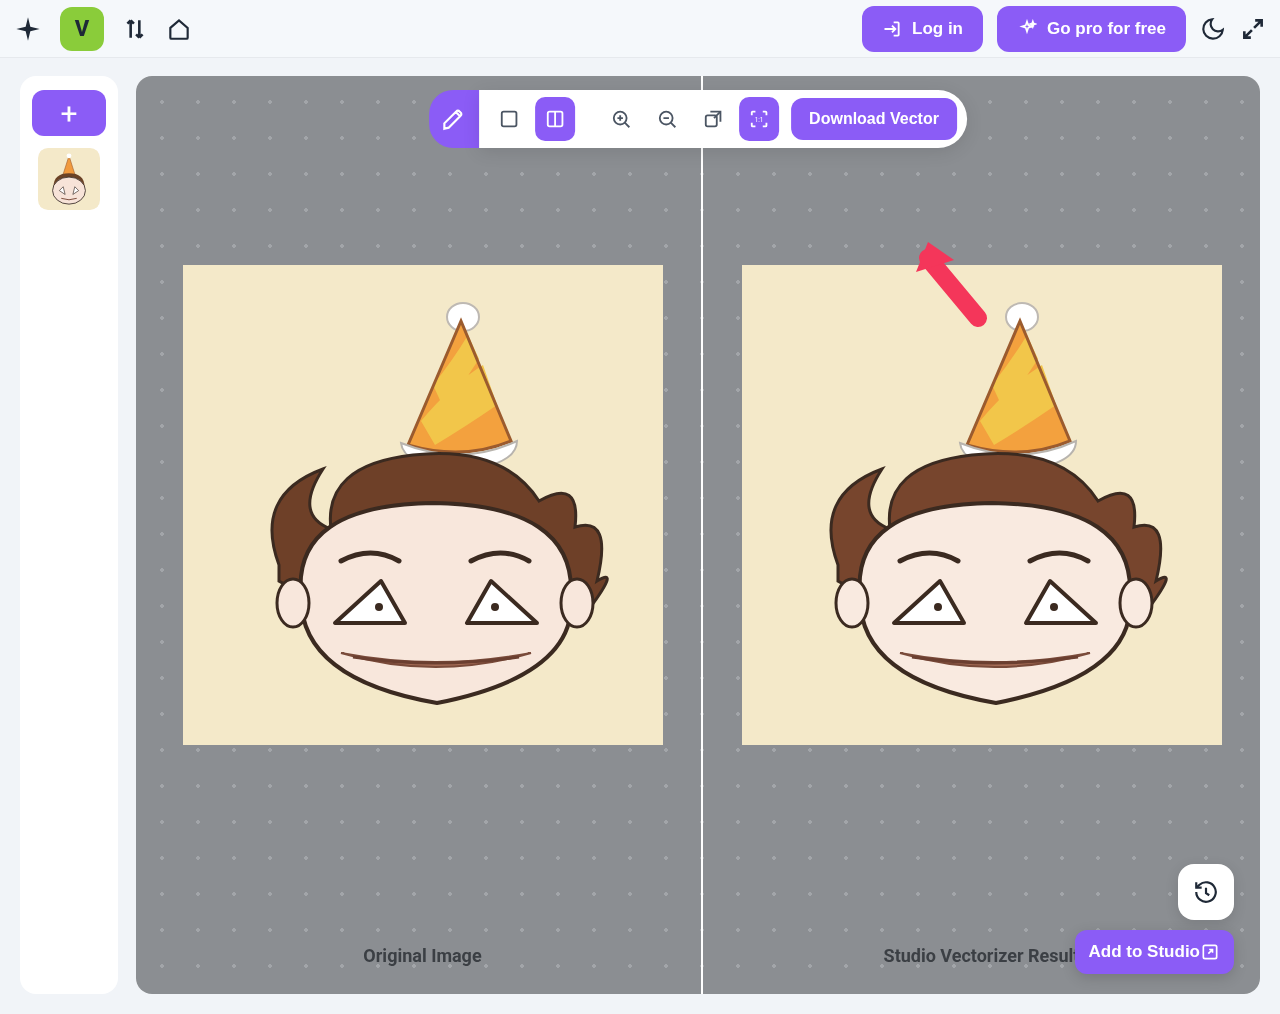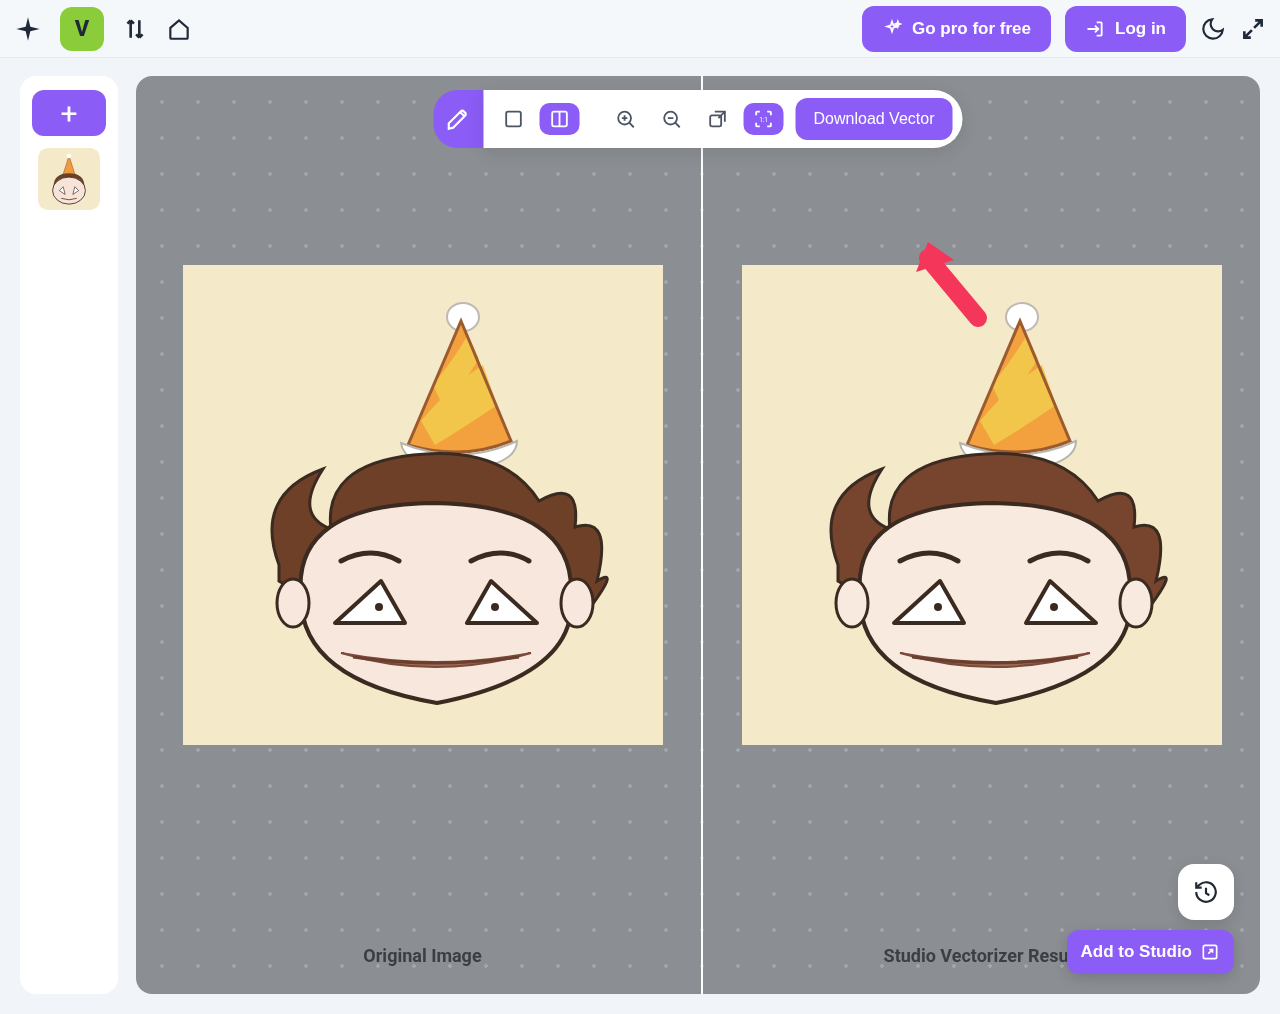--- a/index.html
+++ b/index.html
@@ -95,44 +95,44 @@
     width:50px;height:58px;border-radius:24px 0 0 24px;
     background:var(--purple);display:flex;align-items:center;justify-content:center;
   }
   .toolbar .pen-btn svg{width:26px;height:26px;color:#fff;}
   .toolbar .tray{
     background:#fff;border-radius:0 30px 30px 0;height:58px;
     display:flex;align-items:center;padding:0 10px 0 10px;gap:6px;
     box-shadow:0 4px 18px rgba(0,0,0,0.1);
   }
   .tool{
-    width:40px;height:32px;border-radius:10px;display:flex;align-items:center;justify-content:center;
+    width:40px;height:44px;border-radius:10px;display:flex;align-items:center;justify-content:center;
     cursor:pointer;
   }
   .tool svg{width:22px;height:22px;color:#4B5563;}
   .tool.active{background:var(--purple);}
   .tool.active svg{color:#fff;}
   .dl-btn{
     margin-left:6px;background:var(--purple);color:#fff;border:none;border-radius:12px;
-    height:42px;padding:0 18px;font-weight:400;font-size:16px;cursor:pointer;
+    height:42px;padding:0 18px;font-weight:700;font-size:16px;cursor:pointer;
   }
   
   .arrow{position:absolute;top:162px;left:50%;margin-left:210px;z-index:6;pointer-events:none;}
   
   .add-studio{
     position:absolute;bottom:20px;right:26px;display:flex;flex-direction:column;align-items:flex-end;gap:10px;z-index:4;
   }
   .history-bubble{
     width:56px;height:56px;border-radius:16px;background:#fff;
     display:flex;align-items:center;justify-content:center;box-shadow:0 4px 14px rgba(0,0,0,0.12);
   }
   .history-bubble svg{width:26px;height:26px;color:#1F2937;}
   .add-studio-btn{
     background:var(--purple);color:#fff;border:none;border-radius:12px;height:44px;
-    padding:0 14px;display:flex;align-items:center;gap:8px;font-weight:700;font-size:17px;cursor:pointer;
+    padding:0 14px;display:flex;align-items:center;font-weight:700;font-size:17px;cursor:pointer;
     box-shadow:0 4px 14px rgba(0,0,0,0.15);
   }
   .add-studio-btn svg{width:20px;height:20px;}
 </style>
 </head>
 <body>
 
 <div class="header">
   <div class="left">
     <span class="logo-spark">
@@ -147,30 +147,30 @@
         </svg>
     </span>
     <span class="hdr-icon">
       <svg viewBox="0 0 24 24" fill="none" stroke="currentColor" stroke-width="2">
           <path d="M4 11 L12 4 L20 11 V20 a1 1 0 0 1-1 1 H5 a1 1 0 0 1-1-1 Z"></path>
         </svg>
     </span>
   </div>
   <div class="right">
     <button class="btn">
+      <svg viewBox="0 0 24 24" fill="none" stroke="currentColor" stroke-width="2.2">
+          <path d="M14 4h5a1 1 0 0 1 1 1v14a1 1 0 0 1-1 1h-5M3 12h13M12 8l4 4-4 4"></path>
+        </svg>
+      <span>Log in</span>
+    </button>
+    <button class="btn">
       <svg viewBox="0 0 24 24" fill="none" stroke="currentColor" stroke-width="2">
           <path d="M12 3l1.5 4.5L18 9l-4.5 1.5L12 15l-1.5-4.5L6 9l4.5-1.5zM19 3l.7 2.1L22 6l-2.3.9L19 9l-.7-2.1L16 6l2.3-.9z"></path>
         </svg>
       <span>Go pro for free</span>
-    </button>
-    <button class="btn">
-      <svg viewBox="0 0 24 24" fill="none" stroke="currentColor" stroke-width="2.2">
-          <path d="M14 4h5a1 1 0 0 1 1 1v14a1 1 0 0 1-1 1h-5M3 12h13M12 8l4 4-4 4"></path>
-        </svg>
-      <span>Log in</span>
     </button>
     <span class="hdr-icon">
       <svg viewBox="0 0 24 24" fill="none" stroke="currentColor" stroke-width="2">
           <path d="M21 12.8A9 9 0 1 1 11.2 3a7 7 0 0 0 9.8 9.8z"></path>
         </svg>
     </span>
     <span class="hdr-icon">
       <svg viewBox="0 0 24 24" fill="none" stroke="currentColor" stroke-width="2.4">
           <path d="M14 4h6v6M20 4l-7 7M10 20H4v-6M4 20l7-7"></path>
         </svg>

